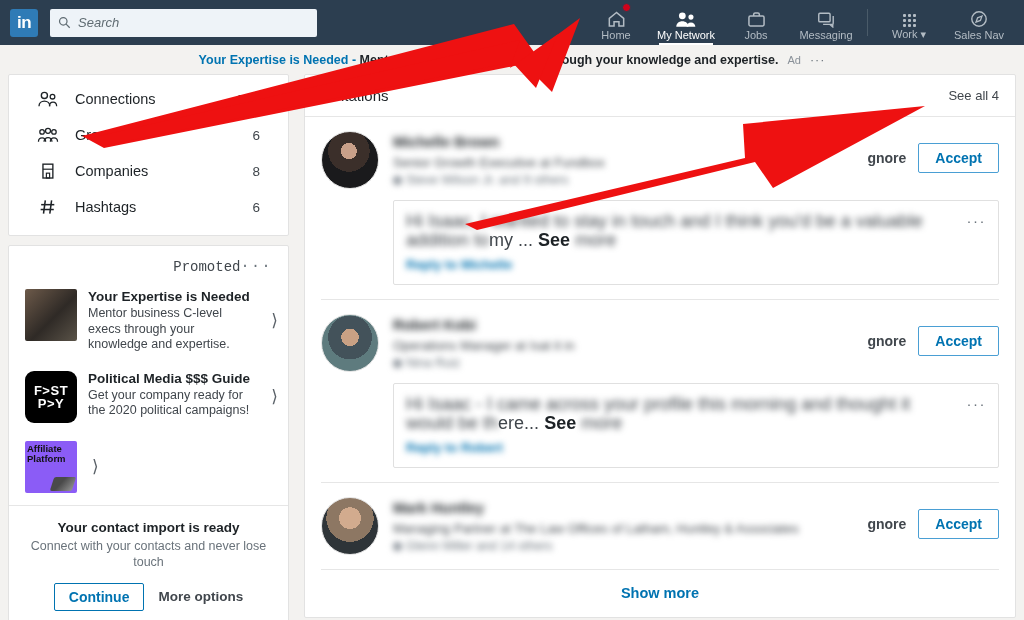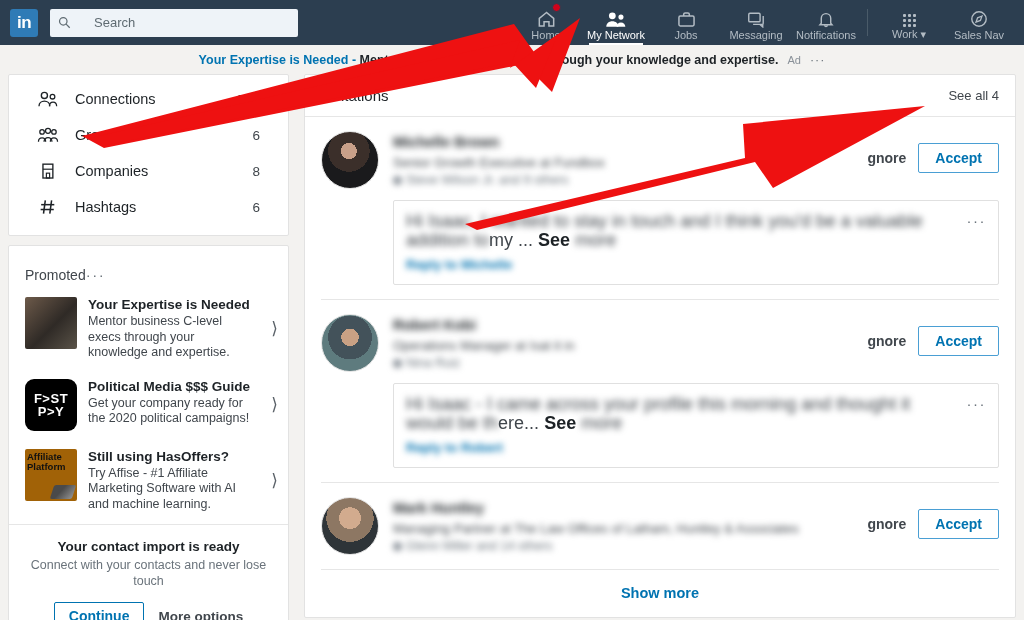--- a/index.html
+++ b/index.html
@@ -17,22 +17,22 @@
     display: flex; align-items: center;
     padding: 0 10px; position: relative; z-index: 5;
   }
   .li-logo {
     width: 28px; height: 28px; background: #2f7bb6; border-radius: 3px;
     color: #fff; font-weight: bold; font-size: 17px;
     display: flex; align-items: center; justify-content: center;
     letter-spacing: -0.5px; margin-right: 12px; flex: 0 0 auto;
   }
   .search-box {
-    width: 248px; height: 28px; background: #eef3f8; border-radius: 2px;
-    display: flex; align-items: center; padding: 0 8px; gap: 23px;
+    width: 267px; height: 28px; background: #eef3f8; border-radius: 2px;
+    display: flex; align-items: center; padding: 0 8px; gap: 7px; font-style: italic;
   }
   .search-box .ph { color: #5f6b72; font-size: 13px; }
   .nav-right { margin-left: auto; display: flex; align-items: stretch; height: 45px; }
   .nav-item {
     width: 70px; display: flex; flex-direction: column;
     align-items: center; justify-content: center; gap: 1px;
     color: #b3bcc4; font-size: 11px; position: relative; padding-top: 3px;
   }
   .nav-item.active { color: #fff; }
   .nav-item.active::after {
@@ -75,34 +75,34 @@
   .snav-item {
     display: flex; align-items: center; height: 36px;
     padding: 0 28px; gap: 16px; font-size: 14.5px; color: #1d2226;
   }
   .snav-item .cnt { margin-left: auto; color: #40464c; font-size: 13.5px; }
   .snav-item.first { margin-top: 6px; }
   .snav-last { height: 10px; }
 
   
   .promo-head {
-    display: flex; align-items: center; justify-content: flex-start;
-    padding: 20px 16px 8px; font-size: 14px; color: #40464c;
+    display: flex; align-items: center; justify-content: flex-end;
+    padding: 12px 16px 8px; font-size: 14px; color: #40464c; font-family: Liberation Mono, monospace;
   }
   .promo-head .dots { color: #6a737b; letter-spacing: 1.5px; font-size: 15px; }
   .promo-row { display: flex; padding: 6px 10px 12px 16px; gap: 11px; align-items: flex-start; }
   .promo-thumb { width: 52px; height: 52px; flex: 0 0 auto; border-radius: 2px; overflow: hidden; }
   .thumb-a { background: linear-gradient(135deg,#6d5a4a 0%,#2f2a26 55%,#5a5348 100%); }
   .thumb-b {
     background: #000; color: #fff; font-weight: bold; font-size: 13px; line-height: 13px;
     display: flex; flex-direction: column; align-items: center; justify-content: center;
     letter-spacing: 0.5px; border-radius: 9px;
   }
   .thumb-c {
-    background: #a16207; color: #111; font-weight: bold; font-size: 9.5px; line-height: 10px;
+    background: #8b5cf6; color: #111; font-weight: bold; font-size: 9.5px; line-height: 10px;
     display: flex; flex-direction: column; align-items: flex-start; justify-content: flex-start;
     padding: 3px 2px; position: relative;
   }
   .thumb-c .wedge {
     position: absolute; right: 3px; bottom: 2px; width: 22px; height: 14px;
     background: linear-gradient(120deg,#4a4a4a 40%,#8c8c8c 95%);
     transform: skewX(-18deg); border-radius: 2px;
   }
   .promo-txt { flex: 1; min-width: 0; }
   .promo-title { font-size: 13.5px; font-weight: bold; color: #1d2226; line-height: 16px; }
@@ -222,29 +222,20 @@
         <span class="ic">
           <svg width="19" height="17" viewBox="0 0 20 18">
             <rect x="1.8" y="2.4" width="12" height="9" rx="1.2" fill="none" stroke="#b3bcc4" stroke-width="1.5"></rect>
             <path d="M6.4 14.2h9.4a1.3 1.3 0 0 0 1.3-1.3V5.4" fill="none" stroke="#b3bcc4" stroke-width="1.5"></path>
             <path d="M16.6 14.2v2.6l-3-2.6" fill="none" stroke="#b3bcc4" stroke-width="1.5"></path>
           </svg>
         </span>
         <span>Messaging</span>
       </div>
 
-      <div class="nav-item">
-        <span class="ic">
-          <svg width="18" height="17" viewBox="0 0 18 18">
-            <path d="M4 13V7.8a5 5 0 0 1 10 0V13l1.4 1.6H2.6z" fill="none" stroke="#b3bcc4" stroke-width="1.5"></path>
-            <path d="M7.4 15.2a1.7 1.7 0 0 0 3.2 0" fill="none" stroke="#b3bcc4" stroke-width="1.5"></path>
-          </svg>
-        </span>
-        <span>Notifications</span>
-      </div>
 
 
       <div class="nav-sep"></div>
 
       <div class="nav-item">
         <span class="ic">
           <span class="grid-ic">
               <i></i>
               <i></i>
               <i></i>
@@ -359,24 +350,20 @@
             <div class="promo-desc">Get your company ready for the 2020 political campaigns!</div>
           </div>
           <div class="promo-chev">⟩</div>
         </div>
 
         <div class="promo-row">
           <div class="promo-thumb thumb-c">
             <span>Affiliate</span>
               <span>Platform</span>
               <span class="wedge"></span>
-          </div>
-          <div class="promo-txt">
-            <div class="promo-title">Still using HasOffers?</div>
-            <div class="promo-desc">Try Affise - #1 Affiliate Marketing Software with AI and machine learning.</div>
           </div>
           <div class="promo-chev">⟩</div>
         </div>
 
         <div style="height:1px;background:#e6e6e6;margin:0 0 0 0"></div>
 
         <div class="import-card">
           <div class="import-title">Your contact import is ready</div>
           <div class="import-sub">Connect with your contacts and never lose touch</div>
           <div class="import-actions">

